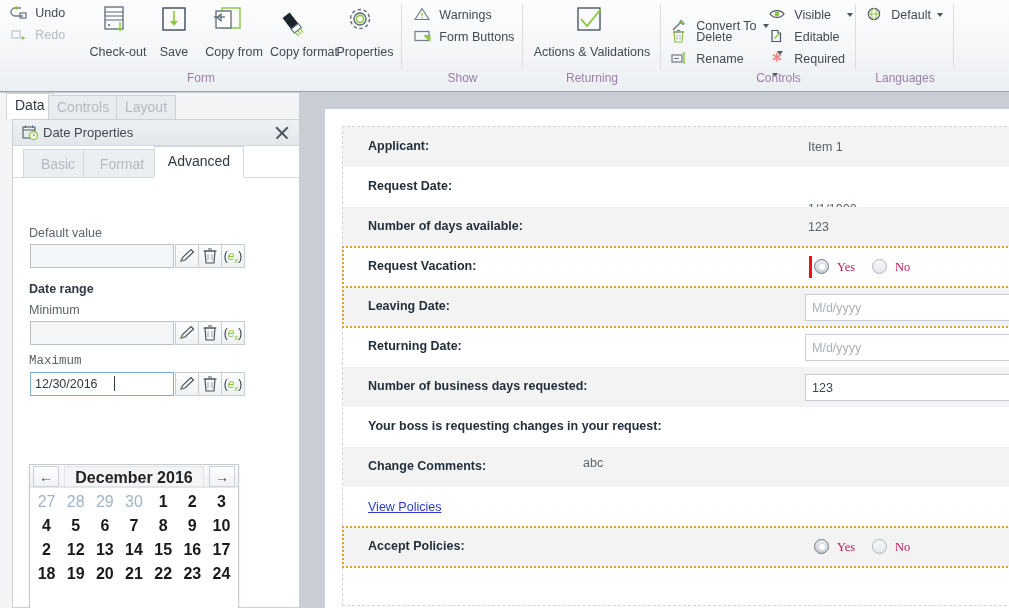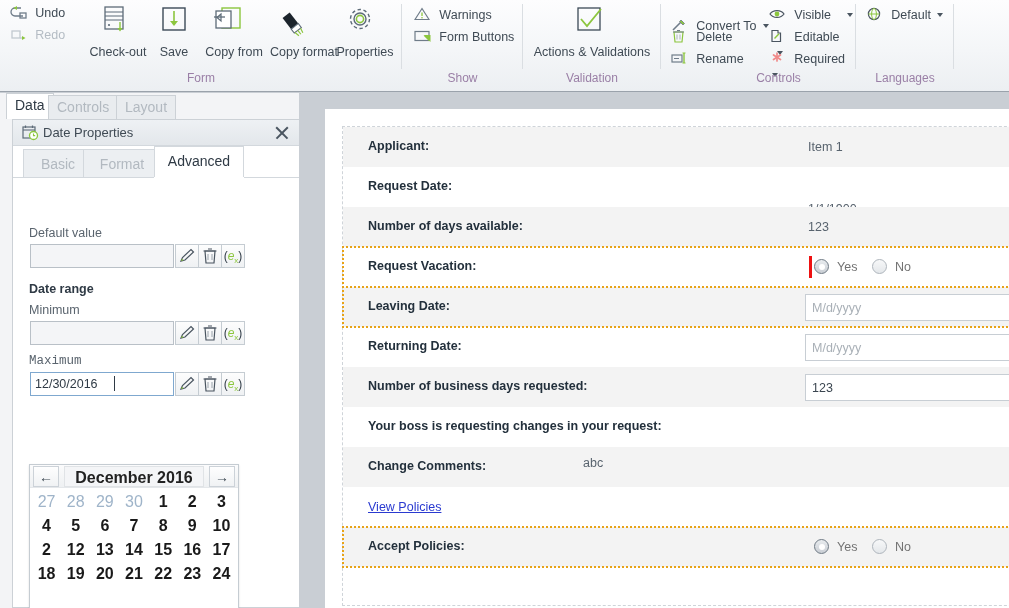--- a/index.html
+++ b/index.html
@@ -97,21 +97,21 @@
             background:#ffffff; font-family:"Liberation Sans",sans-serif; font-size:12.5px;
             color:#3b4650; padding:0 6px; outline:none; }
   .finput::placeholder { color:#a9b0b7; }
   .flink { position:absolute; left:25px; top:13px; font-size:12.5px; color:#2a3ad0;
            text-decoration:underline; cursor:pointer; }
   .radio { position:absolute; top:12px; width:15px; height:15px; border-radius:50%;
            border:1px solid #aeb5bc; background:linear-gradient(to bottom,#f7f8f9,#e4e7ea); }
   .radio.on { border-color:#6f7a85; background:linear-gradient(to bottom,#e9ecef,#c9ced4); }
   .radio.on:after { content:""; position:absolute; left:4px; top:4px; width:6px; height:6px;
                     border-radius:50%; background:#ffffff; }
-  .rlabel { position:absolute; top:13px; font-size:12.5px; color:#737373; }
+  .rlabel { position:absolute; top:13px; font-size:12.5px; color:#be185d;font-family:Liberation Serif, serif; }
   .reqmark { position:absolute; top:9px; width:3px; height:22px; background:#ee1111; }
 </style>
 </head>
 <body>
 
 <div id="ribbon">
 
   <div class="rgroup" style="left:0;width:402px;">
     <div class="rbtn small" style="left:10px;top:5px;">
       <span class="ic">
@@ -228,21 +228,21 @@
   <div class="rgroup" style="left:523px;width:138px;">
     <div class="rbtn" style="left:4px;top:5px;width:130px;">
       <div class="ibox">
         <svg width="34" height="36" viewBox="0 0 34 36" style="position:absolute;left:48px;top:1px;">
           <rect x="3" y="2" width="22" height="22" fill="none" stroke="#3c4a57" stroke-width="1.3"></rect>
           <path d="M6 13 L12 20 L26 3" fill="none" stroke="#8cc63e" stroke-width="1.8"></path>
         </svg>
       </div>
       <div class="lbl">Actions &amp; Validations</div>
     </div>
-    <div class="glabel">Validation</div>
+    <div class="glabel">Returning</div>
     <div class="gsep"></div>
   </div>
 
   <div class="rgroup" style="left:661px;width:195px;">
     <div class="rbtn small" style="left:10px;top:18px;">
       <span class="ic">
         <svg width="16" height="14" viewBox="0 0 16 14">
             <path d="M2 12 L11 3" stroke="#6f7c89" stroke-width="1.6"></path>
             <path d="M10 2 L13.5 5.5 L12 7 L8.5 3.5 Z" fill="#8cc63e" stroke="#6f7c89" stroke-width="0.8"></path>
           </svg>

